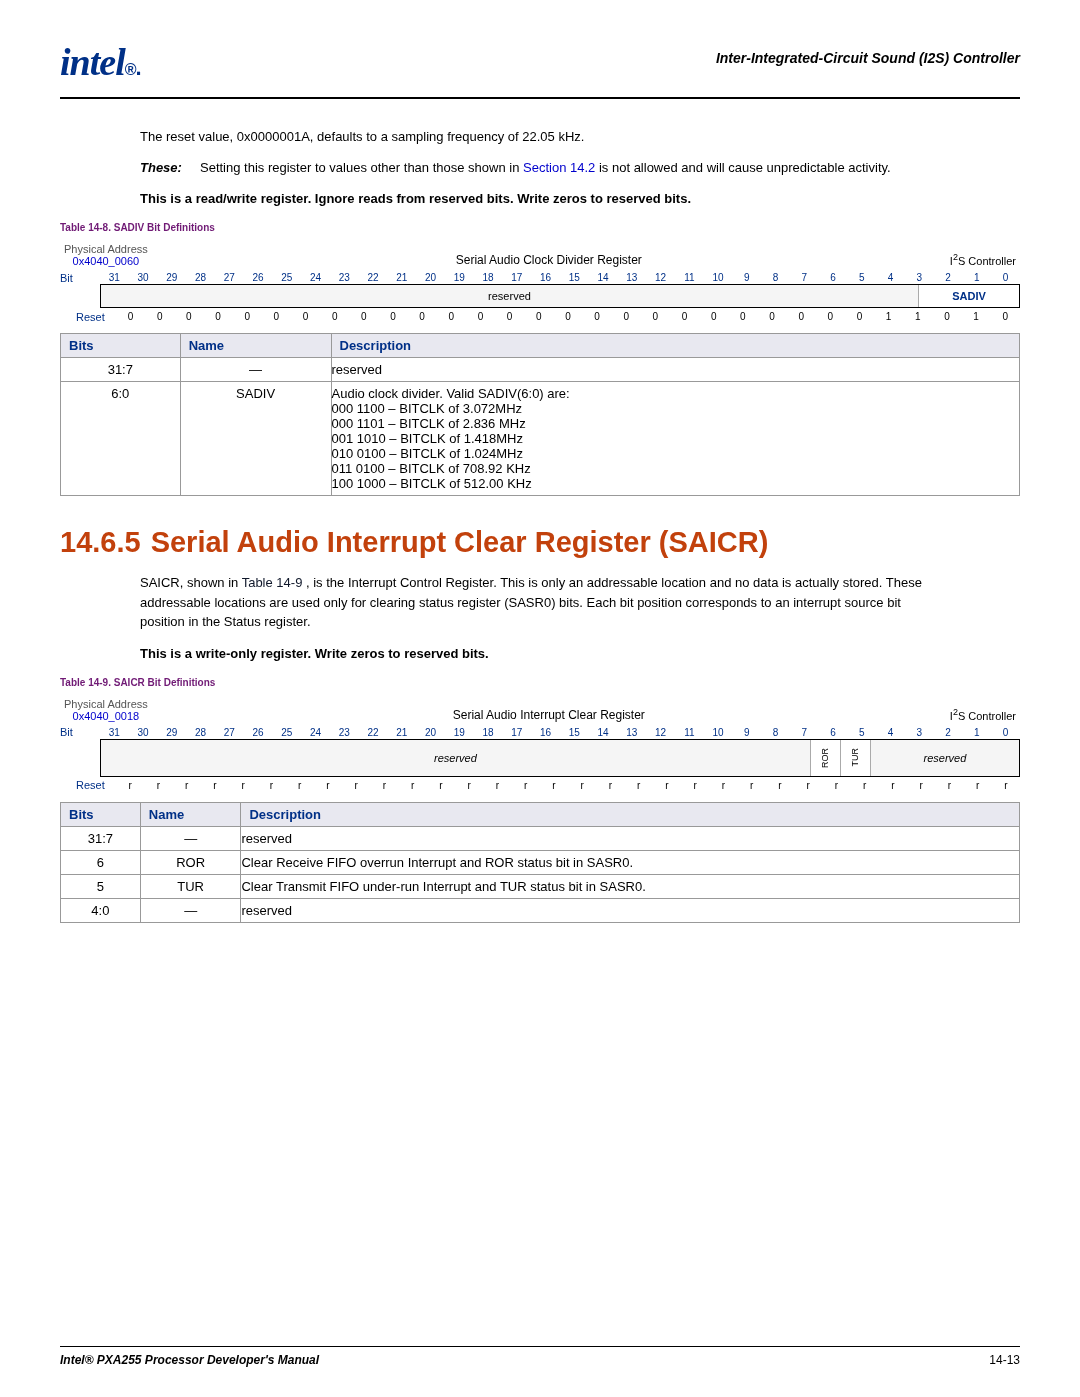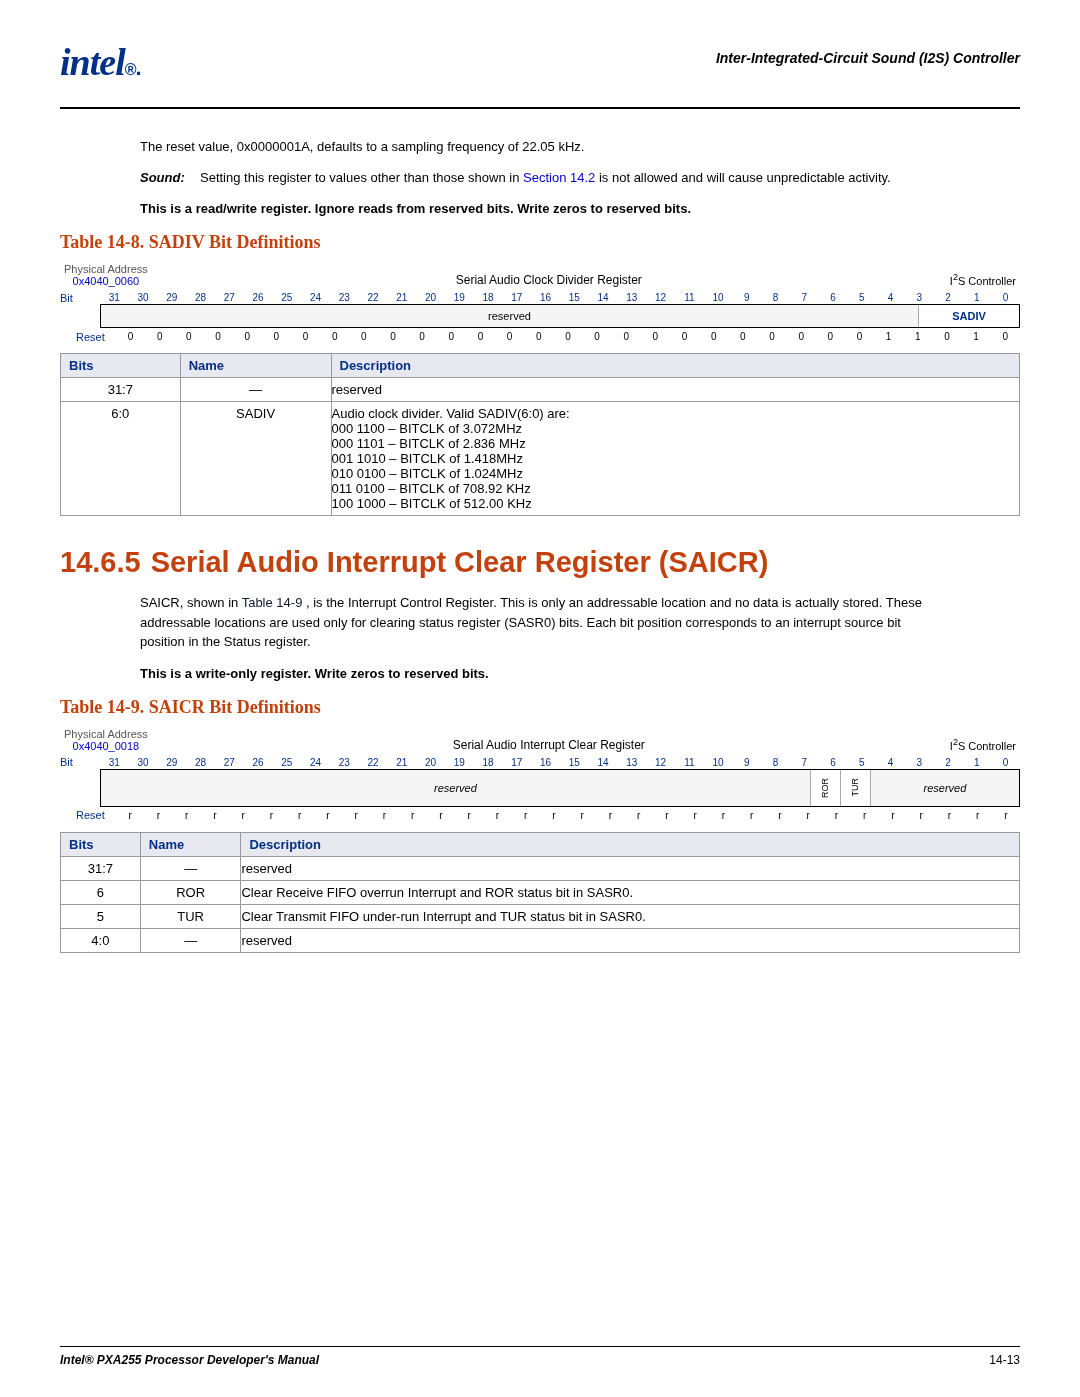--- a/index.html
+++ b/index.html
@@ -17,21 +17,20 @@
       padding: 40px 60px 60px 60px;
     }
 
     
     .header {
       display: flex;
       justify-content: space-between;
       align-items: flex-start;
       margin-bottom: 30px;
       border-bottom: 2px solid #000;
-      padding-bottom: 10px;
     }
     .intel-logo {
       font-size: 36px;
       font-weight: bold;
       font-style: italic;
       font-family: 'Times New Roman', serif;
       color: #003087;
       letter-spacing: -1px;
     }
     .intel-logo span {
@@ -78,25 +77,24 @@
     }
 
     .bold-notice {
       margin: 14px 80px;
       font-weight: bold;
       font-size: 13px;
     }
 
     
     .table-section-title {
-      color: #c2410c;
-      font-size: 18px;
+      color: #701a75;
+      font-size: 10px;
       font-weight: bold;
       margin: 16px 0 10px 0;
-      font-family: Liberation Serif, serif;
     }
 
     
     .register-block {
       margin: 0 0 16px 0;
     }
     .reg-addr {
       text-align: center;
       color: #0000cc;
       font-size: 11px;
@@ -294,21 +292,21 @@
       <span style="font-style:italic;font-weight:bold;font-size:38px;color:#003087;font-family:'Times New Roman',serif;">int</span><span style="font-style:italic;font-weight:bold;font-size:38px;color:#003087;font-family:'Times New Roman',serif;">e</span><span style="font-style:italic;font-weight:bold;font-size:38px;color:#003087;font-family:'Times New Roman',serif;">l</span><span style="font-size:16px;color:#003087;vertical-align:super;font-family:Arial,sans-serif;font-style:normal;">®</span><span style="font-size:22px;color:#003087;font-style:normal;font-family:Arial,sans-serif;">.</span>
     </div>
     <div class="header-title">Inter-Integrated-Circuit Sound (I2S) Controller</div>
   </div>
 
   <div class="content">
 
     <p class="intro-text">The reset value, 0x0000001A, defaults to a sampling frequency of 22.05 kHz.</p>
 
     <div class="note-block">
-      <span class="note-label">Sound:</span>
+      <span class="note-label">These:</span>
       <span class="note-text">
         <span>Setting this register to values other than those shown in</span>
         <a class="note-link">Section 14.2</a>
         <span>is not allowed and will cause unpredictable activity.</span>
       </span>
     </div>
 
     <p class="bold-notice">This is a read/write register. Ignore reads from reserved bits. Write zeros to reserved bits.</p>
 
     <div class="register-block">

